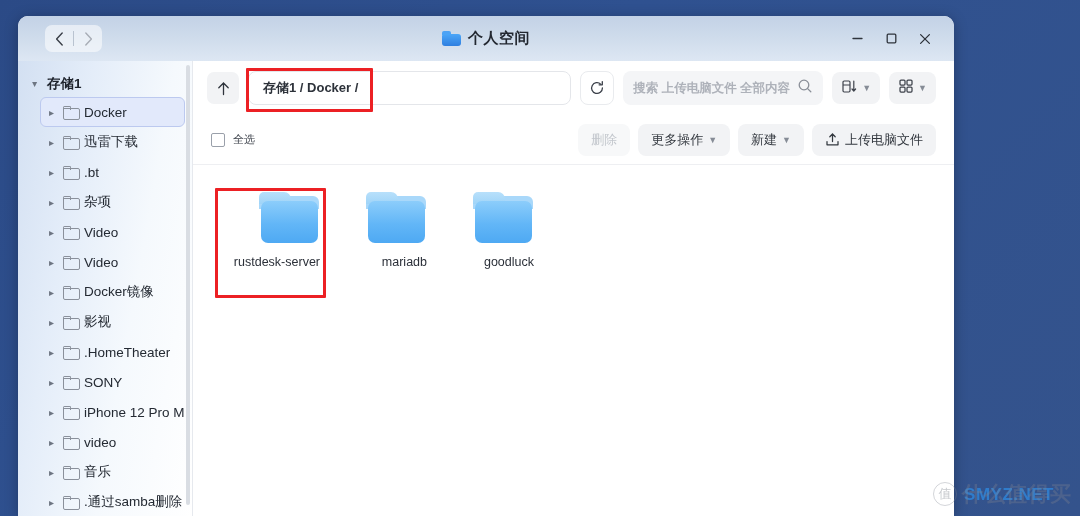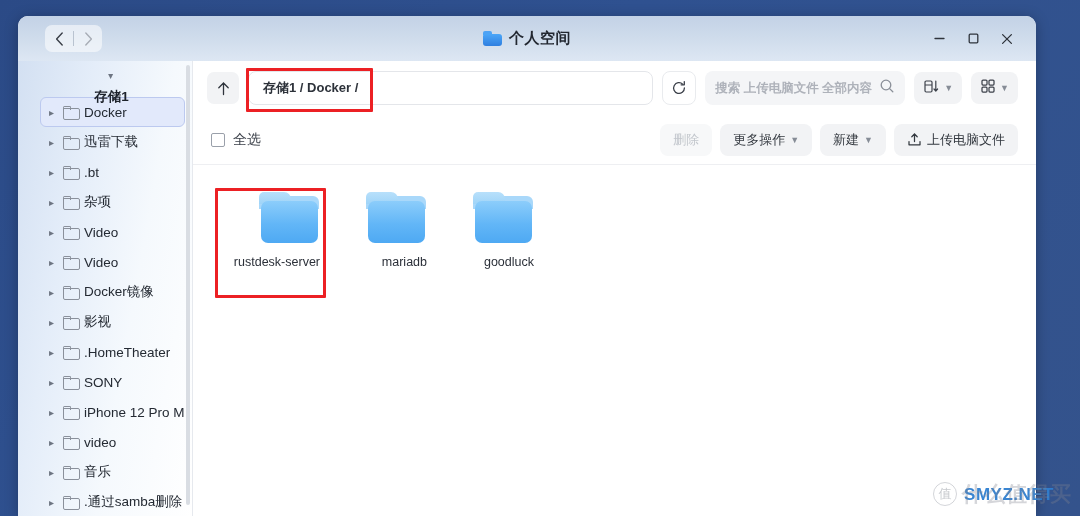--- a/index.html
+++ b/index.html
@@ -15,21 +15,21 @@
     background: #2f5190;
     background: linear-gradient(135deg, #2b4a86 0%, #2f5190 40%, #34538c 100%);
     position: relative;
   }
 
   
   .window {
     position: absolute;
     left: 18px;
     top: 16px;
-    width: 1018px;
+    width: 936px;
     height: 500px;
     background: #ffffff;
     border-radius: 10px 10px 0 0;
     overflow: hidden;
     box-shadow: 0 2px 14px rgba(0,0,0,0.28);
   }
 
   
   .titlebar {
     position: relative;
@@ -125,21 +125,20 @@
   }
   .sb-root {
     display: flex;
     align-items: center;
     gap: 6px;
     height: 26px;
     padding-left: 12px;
     font-size: 13.5px;
     font-weight: bold;
     color: #1d222b;
-    flex-direction: column;
   }
   .caret {
     font-size: 10px;
     color: #6d7582;
     width: 11px;
     display: inline-block;
     text-align: center;
   }
   .caret-down { transform: rotate(90deg); }
 
@@ -296,21 +295,21 @@
     align-items: center;
     gap: 8px;
     cursor: pointer;
   }
   .cbox {
     width: 14px; height: 14px;
     border: 1.4px solid #9aa0aa;
     border-radius: 2px;
     background: #fff;
   }
-  .selectall-label { font-size: 14px; color: #3d424b; }
+  .selectall-label { font-size: 11px; color: #3d424b; }
 
   .action-right {
     margin-left: auto;
     display: flex;
     align-items: center;
     gap: 8px;
     justify-content: flex-end;
   }
   .abtn {
     height: 32px;

